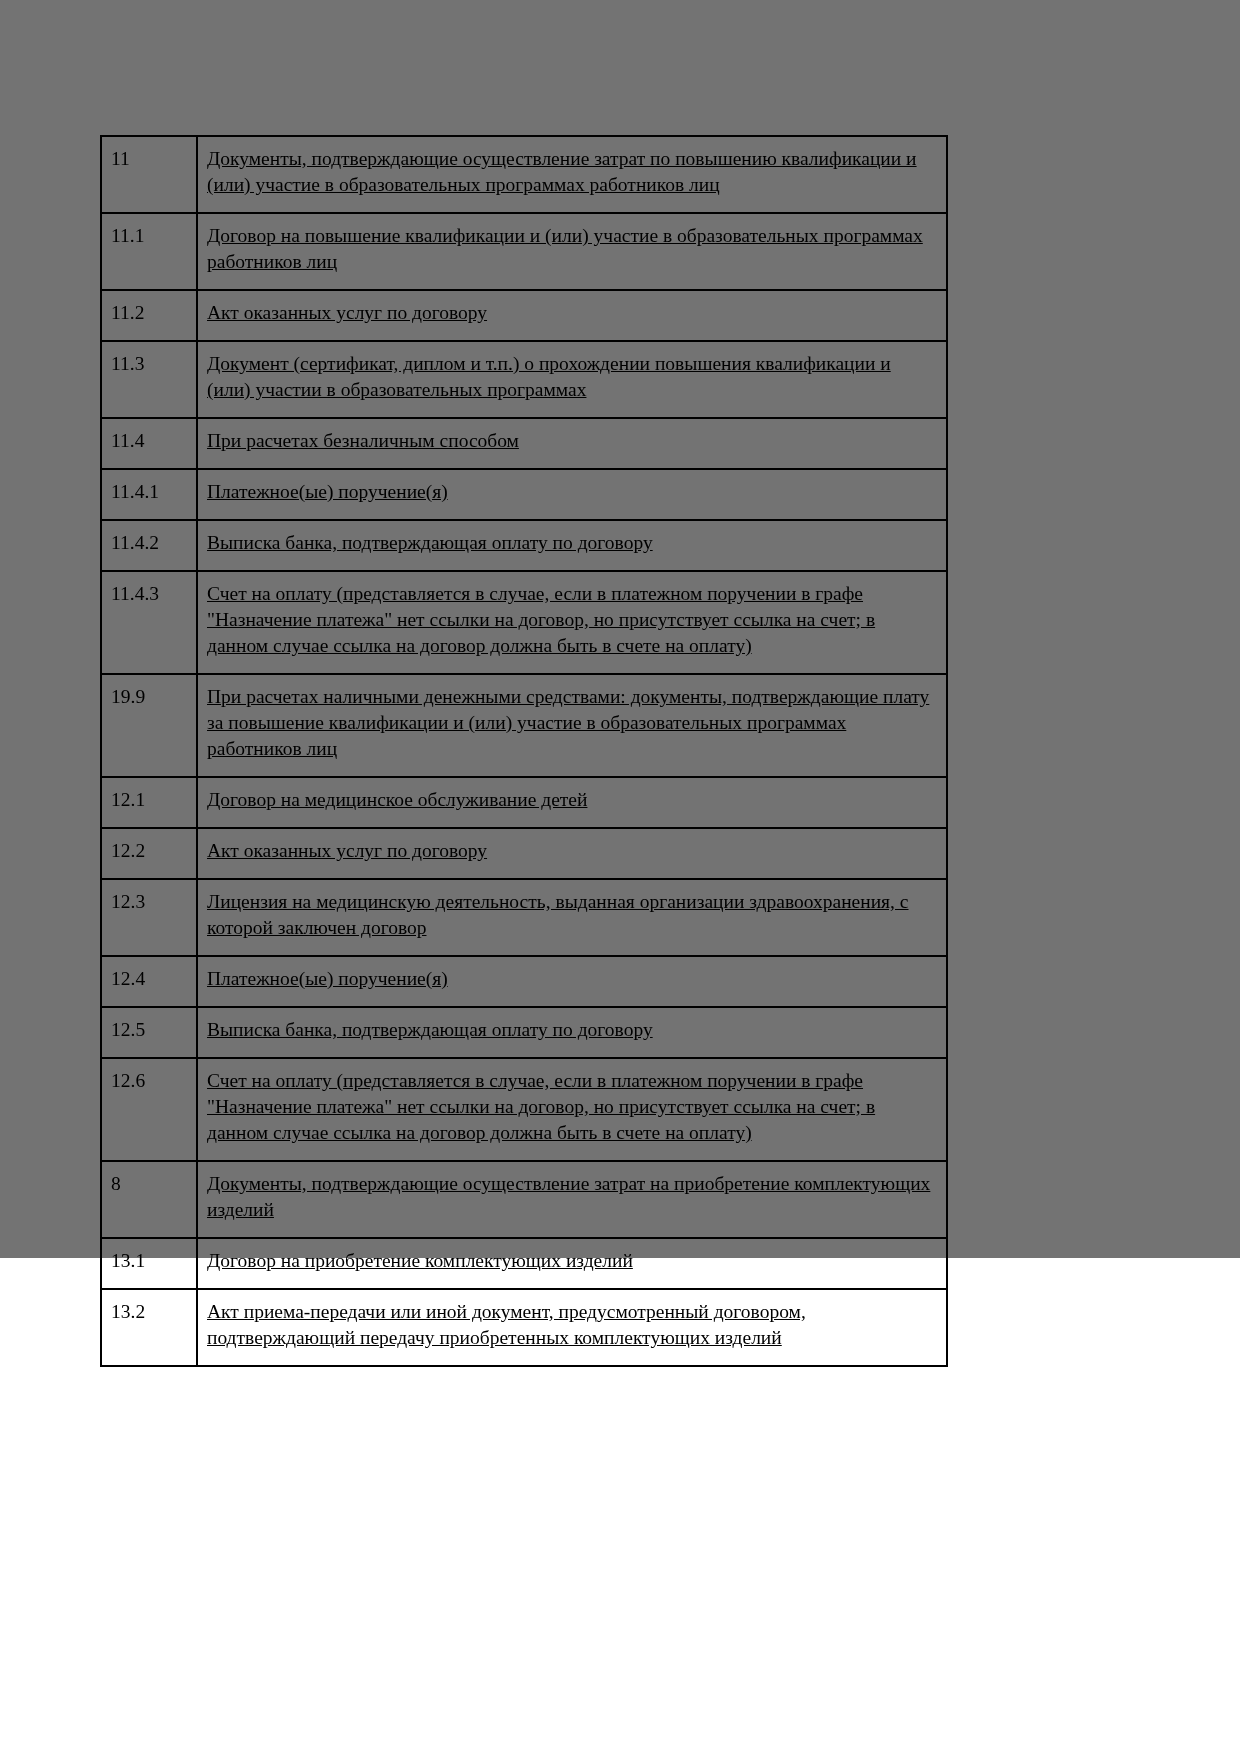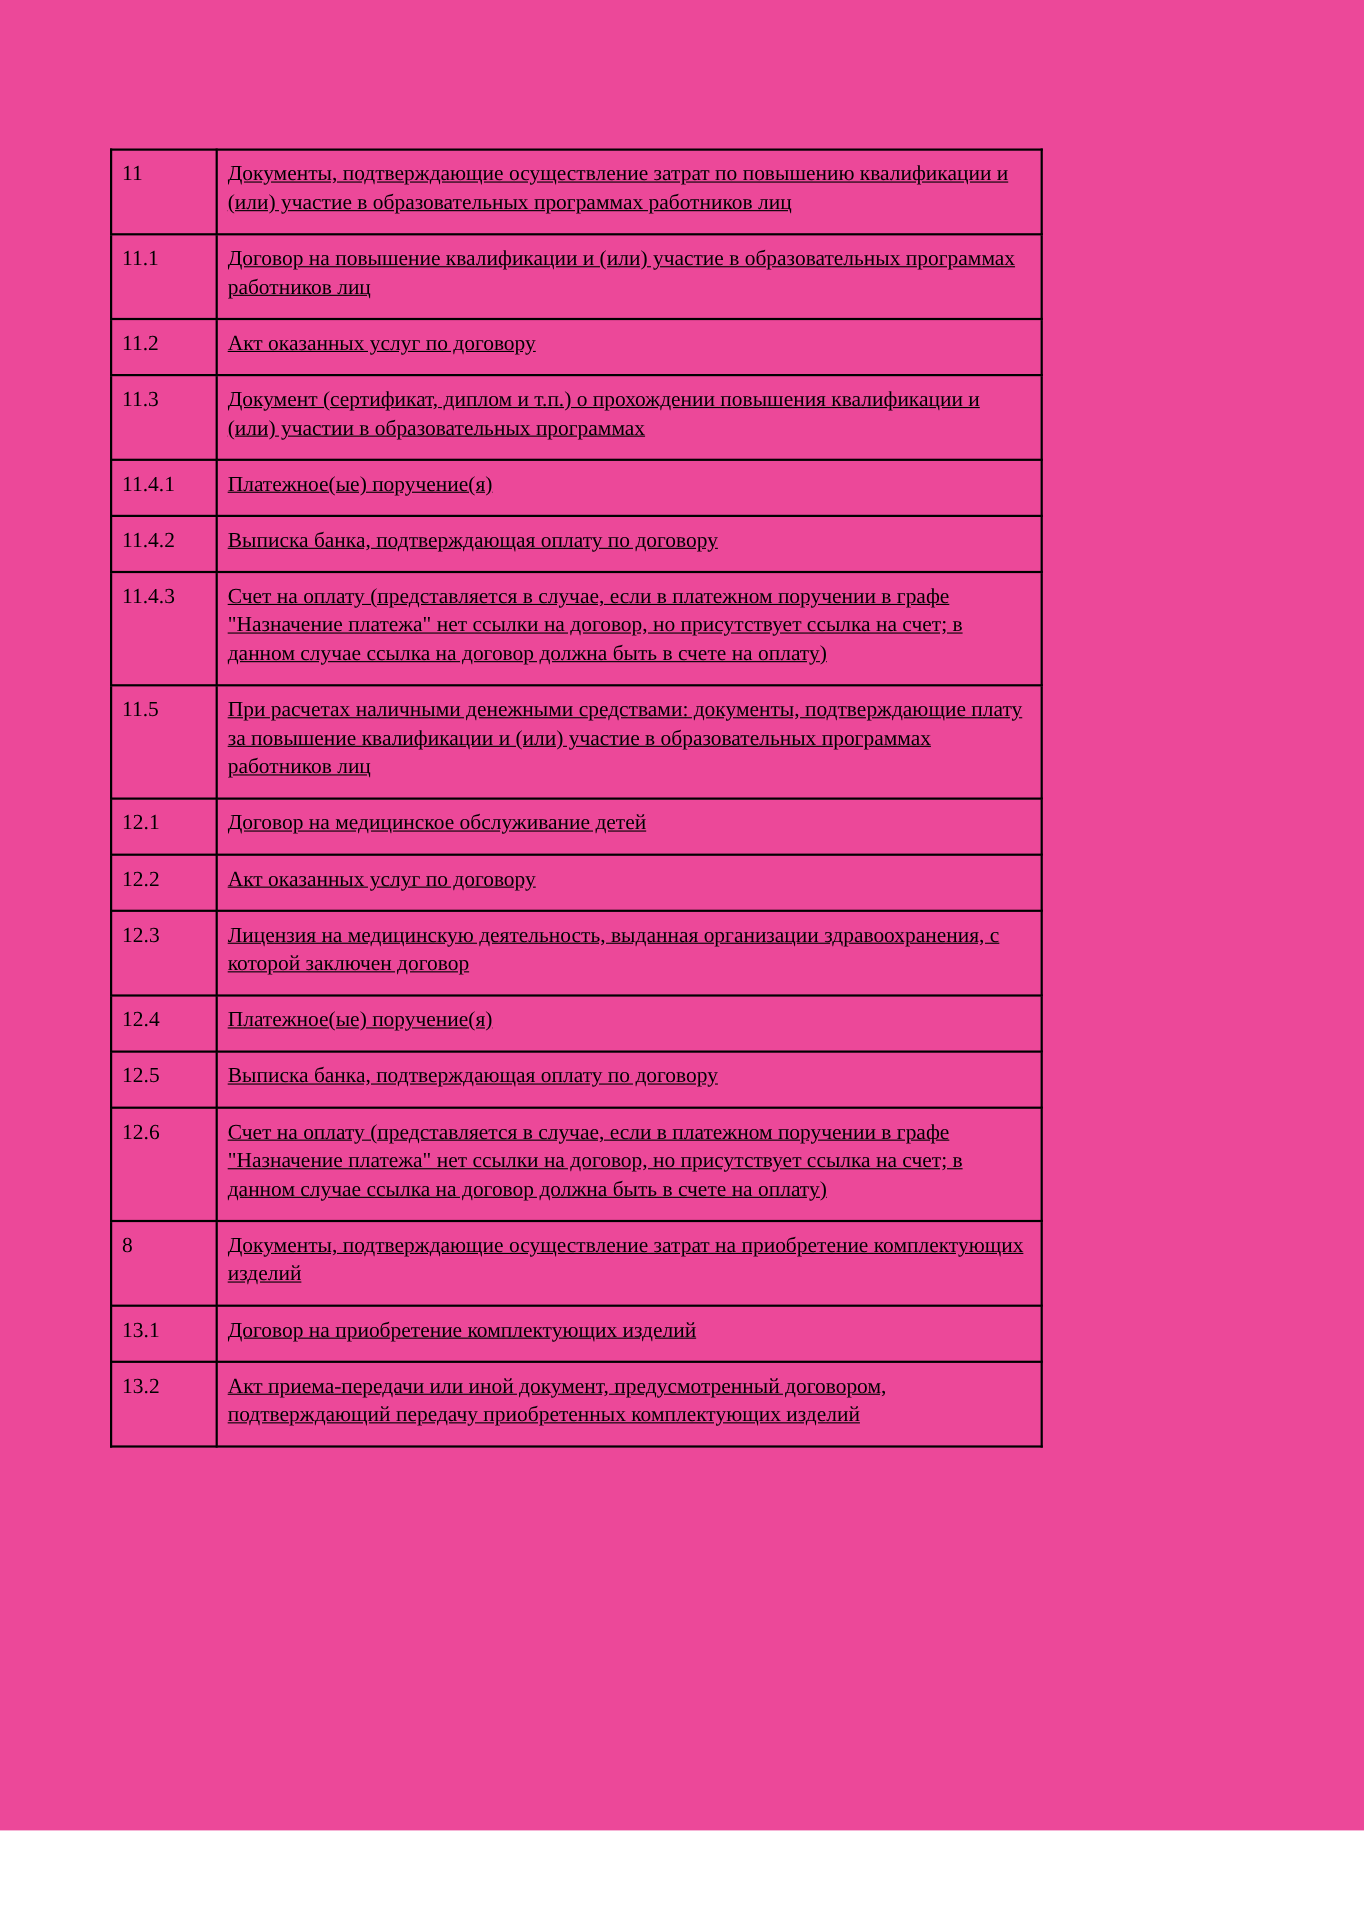--- a/index.html
+++ b/index.html
@@ -14,22 +14,22 @@
     position: relative;
     font-family: "Liberation Serif", serif;
     color: #000000;
   }
 
   .page {
     position: absolute;
     top: 0;
     left: 0;
     width: 1240px;
-    height: 1664px;
-    background: #ec4899;
+    height: 1258px;
+    background: #737373;
   }
 
   .doc-table-wrap {
     position: absolute;
     top: 135px;
     left: 100px;
     width: 846px;
   }
 
   table.doc-table {
@@ -72,33 +72,37 @@
           </tr>
           <tr>
             <td class="num-cell">11.2</td>
             <td class="text-cell">Акт оказанных услуг по договору</td>
           </tr>
           <tr>
             <td class="num-cell">11.3</td>
             <td class="text-cell">Документ (сертификат, диплом и т.п.) о прохождении повышения квалификации и (или) участии в образовательных программах</td>
           </tr>
           <tr>
+            <td class="num-cell">11.4</td>
+            <td class="text-cell">При расчетах безналичным способом</td>
+          </tr>
+          <tr>
             <td class="num-cell">11.4.1</td>
             <td class="text-cell">Платежное(ые) поручение(я)</td>
           </tr>
           <tr>
             <td class="num-cell">11.4.2</td>
             <td class="text-cell">Выписка банка, подтверждающая оплату по договору</td>
           </tr>
           <tr>
             <td class="num-cell">11.4.3</td>
             <td class="text-cell">Счет на оплату (представляется в случае, если в платежном поручении в графе "Назначение платежа" нет ссылки на договор, но присутствует ссылка на счет; в данном случае ссылка на договор должна быть в счете на оплату)</td>
           </tr>
           <tr>
-            <td class="num-cell">11.5</td>
+            <td class="num-cell">19.9</td>
             <td class="text-cell">При расчетах наличными денежными средствами: документы, подтверждающие плату за повышение квалификации и (или) участие в образовательных программах работников лиц</td>
           </tr>
           <tr>
             <td class="num-cell">12.1</td>
             <td class="text-cell">Договор на медицинское обслуживание детей</td>
           </tr>
           <tr>
             <td class="num-cell">12.2</td>
             <td class="text-cell">Акт оказанных услуг по договору</td>
           </tr>

